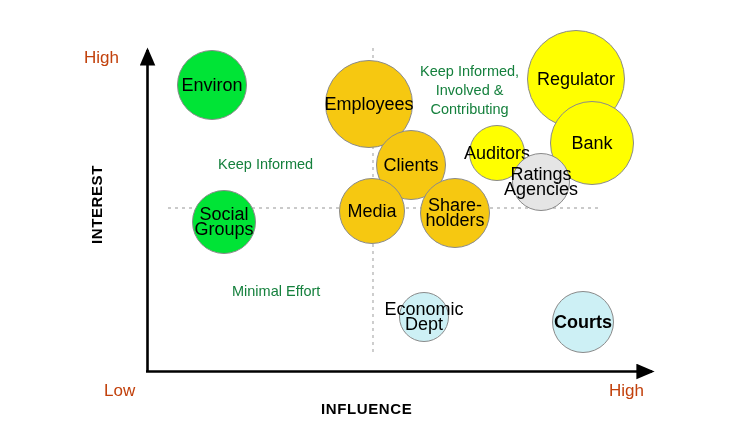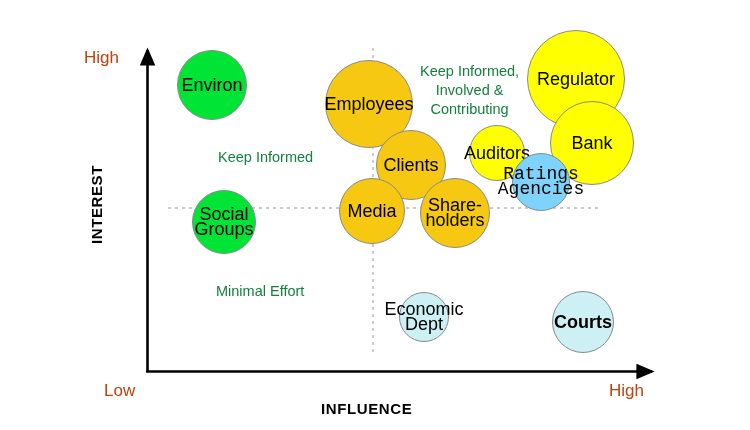--- a/index.html
+++ b/index.html
@@ -64,23 +64,23 @@
 
   
   .quadrant-caption {
     position: absolute;
     font-size: 14.5px;
     color: #15803d;
     line-height: 19px;
     text-align: center;
     white-space: nowrap;
   }
-  #caption-keep-informed { left: 218px; top: 148px; }
+  #caption-keep-informed { left: 218px; top: 155px; }
   #caption-keep-informed-involved { left: 420px; top: 62px; }
-  #caption-minimal-effort { left: 216px; top: 282px; }
+  #caption-minimal-effort { left: 232px; top: 282px; }
   #caption-keep-satisfied { left: 450px; top: 274px; }
 
   
   .bubble {
     position: absolute;
     border-radius: 50%;
     border: 1px solid #8a8a8a;
     box-sizing: border-box;
     display: flex;
     align-items: center;
@@ -154,21 +154,21 @@
       </div>
       <div class="bubble" style="left: 527px; top: 30px; width: 98px; height: 98px; background: rgb(255, 255, 0); z-index: 16;">
         <div class="bubble-label">Regulator</div>
       </div>
       <div class="bubble" style="left: 550px; top: 101px; width: 84px; height: 84px; background: rgb(255, 255, 0); z-index: 17;">
         <div class="bubble-label">Bank</div>
       </div>
       <div class="bubble" style="left: 469px; top: 125px; width: 56px; height: 56px; background: rgb(255, 255, 0); z-index: 18;">
         <div class="bubble-label">Auditors</div>
       </div>
-      <div class="bubble" style="left: 512px; top: 153px; width: 58px; height: 58px; background: #7dd3fc; z-index: 19; font-family: Liberation Mono, monospace;">
+      <div class="bubble" style="left: 512px; top: 153px; width: 58px; height: 58px; background: #e5e5e5; z-index: 19;">
         <div class="bubble-label">Ratings<br>Agencies</div>
       </div>
       <div class="bubble" style="left: 399px; top: 292px; width: 50px; height: 50px; background: rgb(205, 240, 245); z-index: 20;">
         <div class="bubble-label">Economic<br>Dept</div>
       </div>
       <div class="bubble" style="left: 552px; top: 291px; width: 62px; height: 62px; background: rgb(205, 240, 245); z-index: 21; font-weight: bold;">
         <div class="bubble-label">Courts</div>
       </div>
     </div>
 

